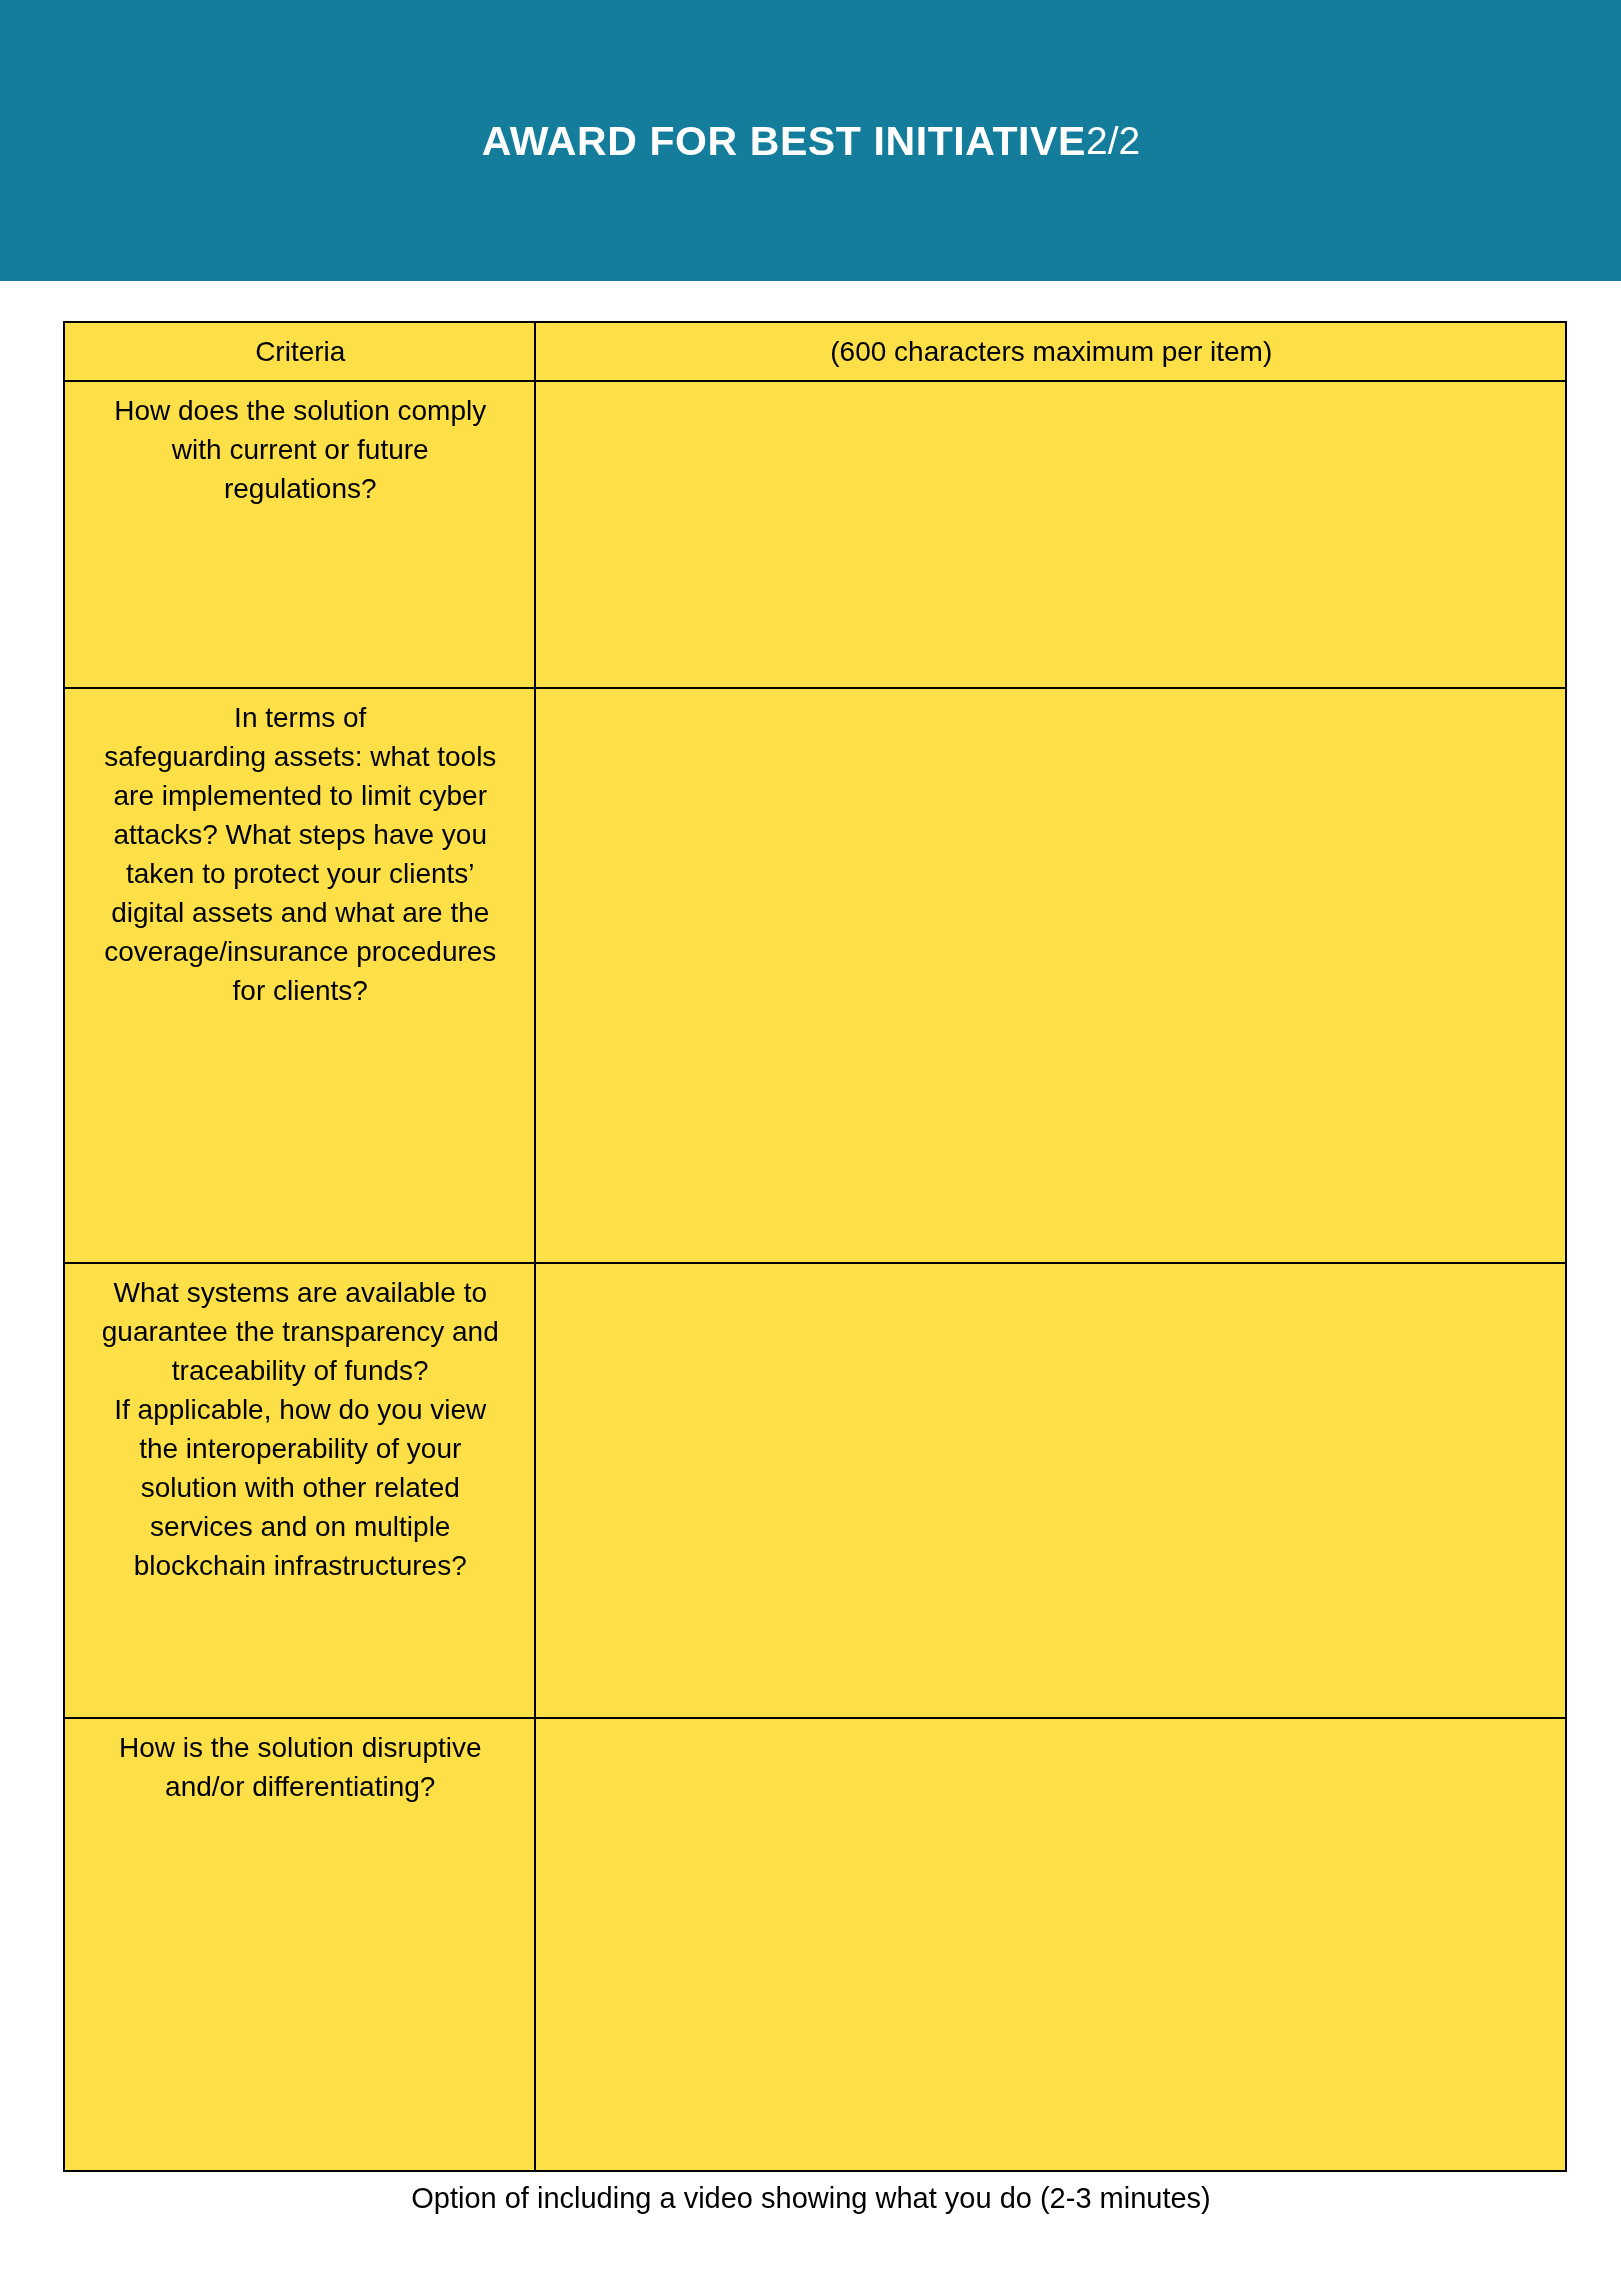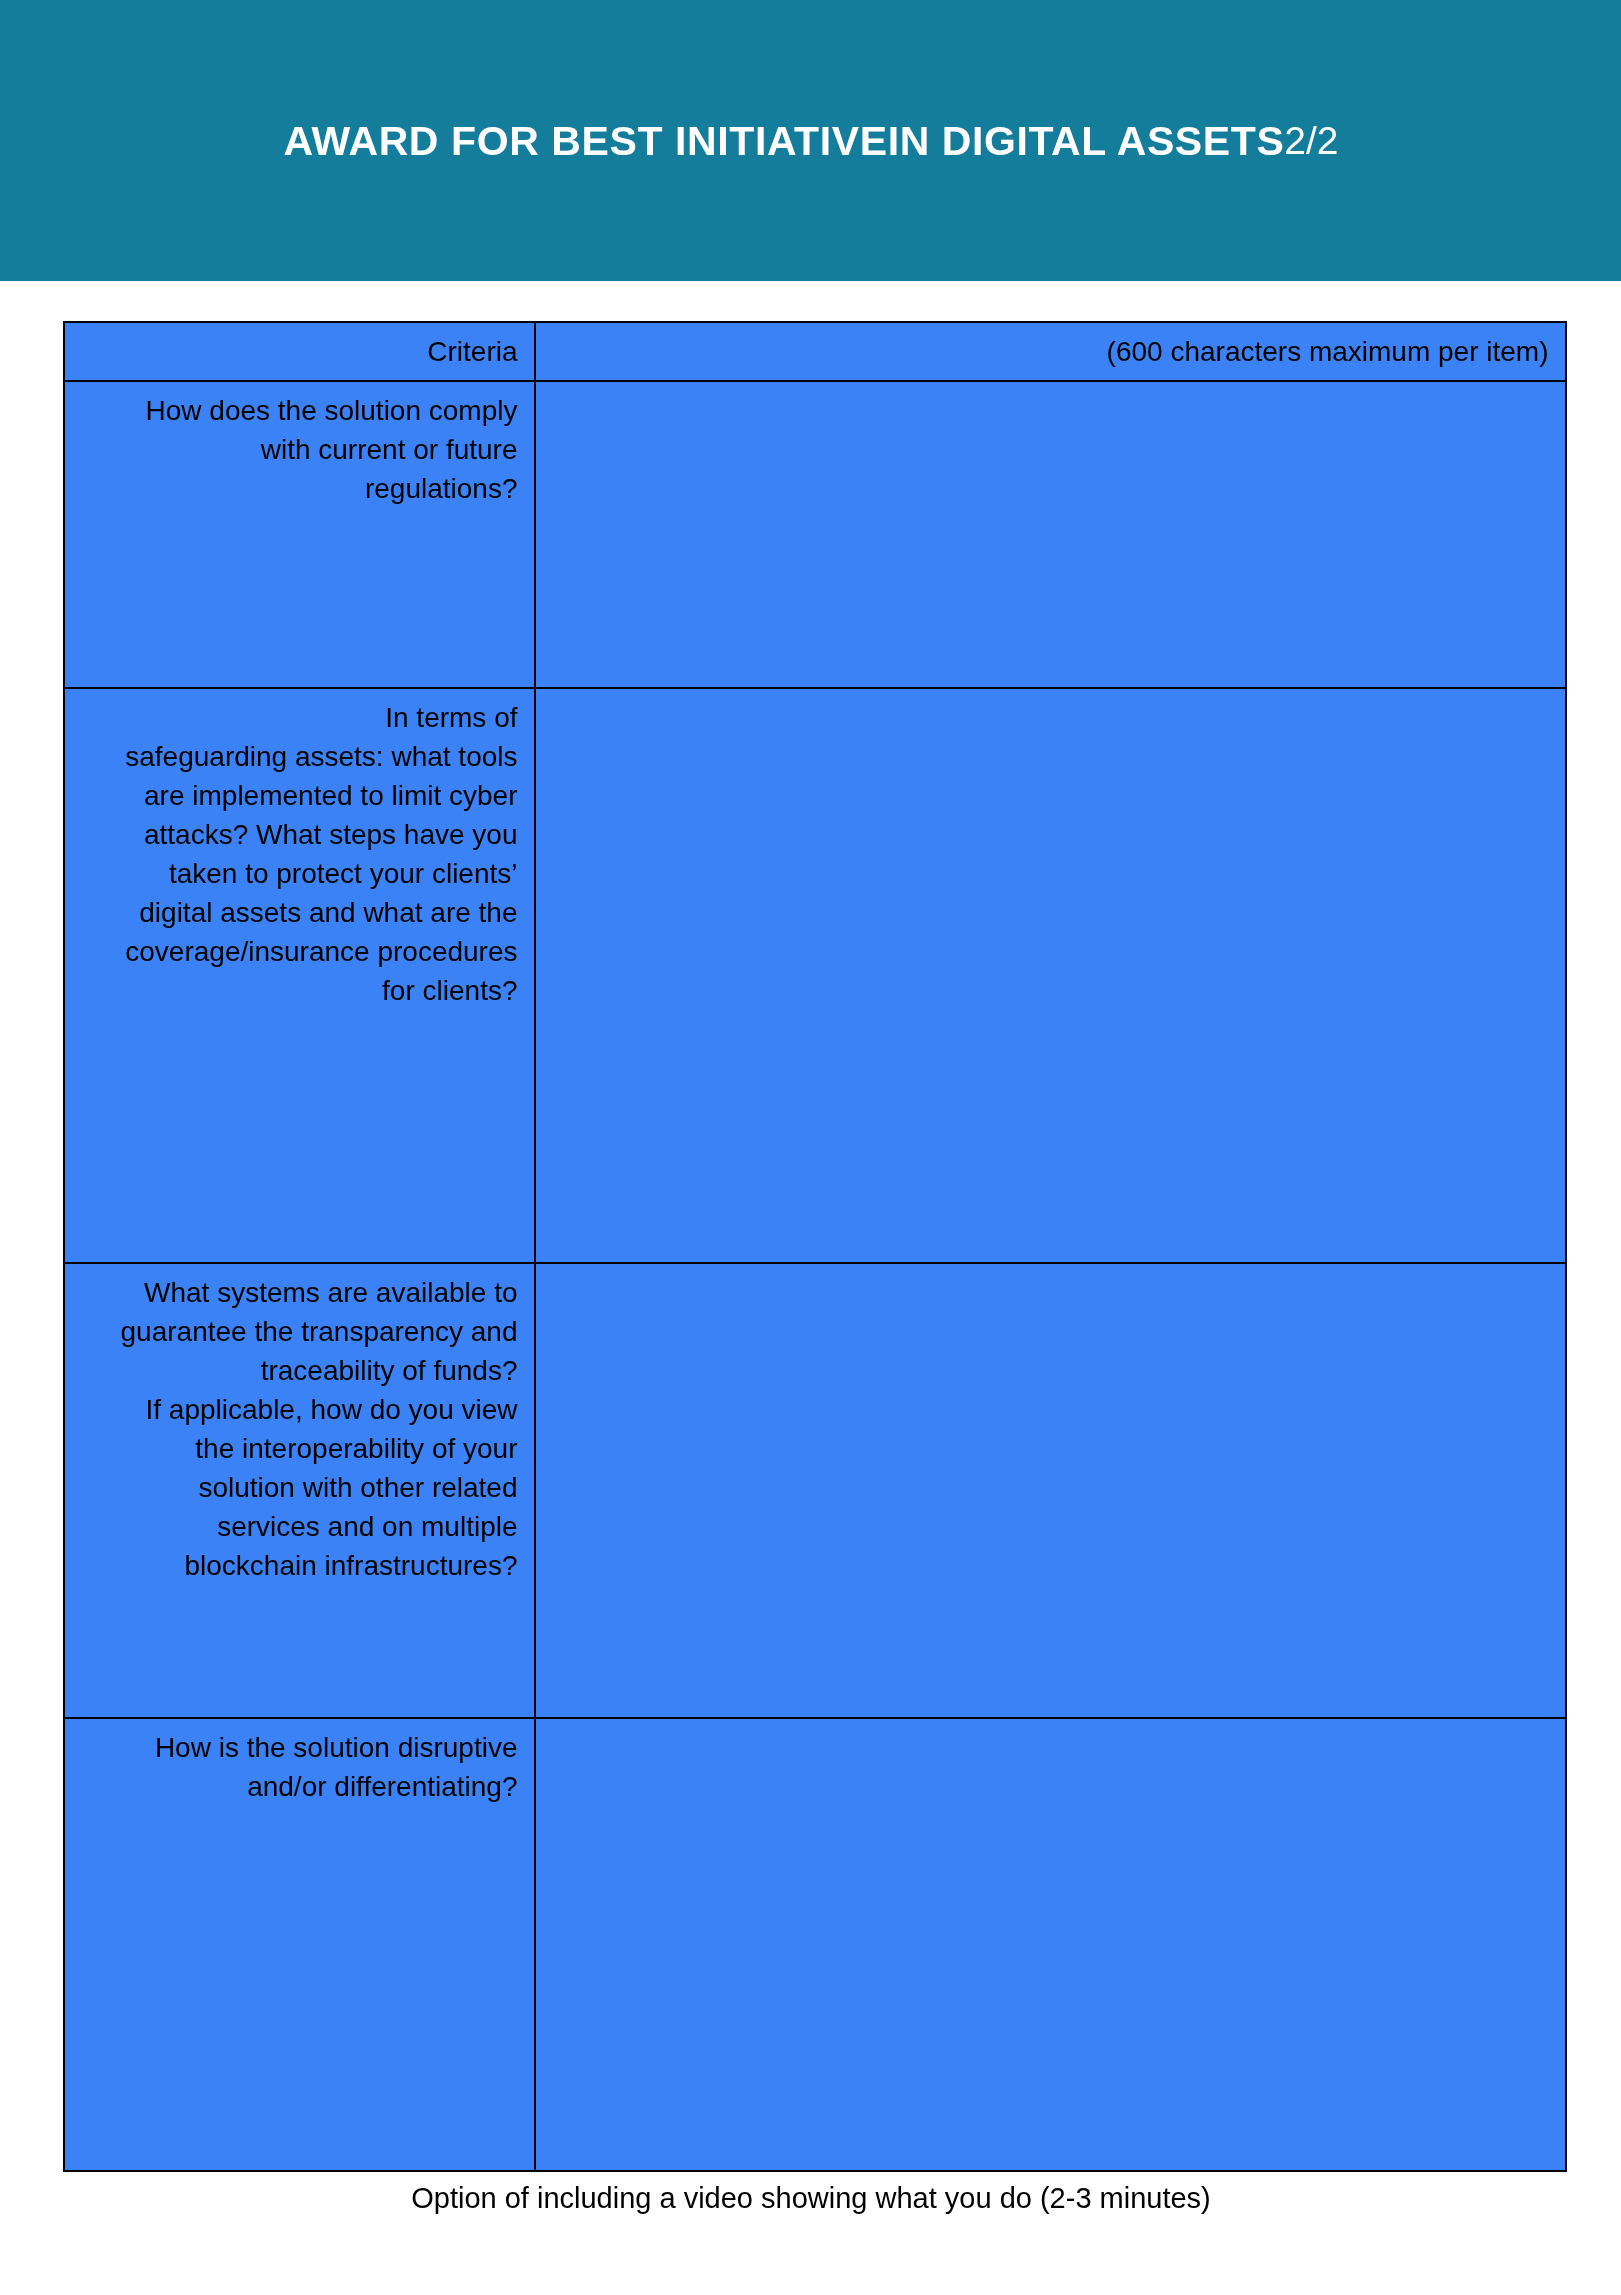--- a/index.html
+++ b/index.html
@@ -35,23 +35,23 @@
     width:1502px;
     border-collapse:collapse; table-layout:fixed;
   }
   table.criteria col.c1 { width:471px; }
   table.criteria col.c2 { width:1031px; }
   table.criteria td, table.criteria th {
     border:2.5px solid #000000;
     vertical-align:top;
     padding:9px 16.5px 9px 18px;
     font-size:28px; line-height:39px;
-    font-weight:normal; text-align:right;
+    font-weight:normal; text-align:center;
     white-space:pre-line;
-    background:#3b82f6;
+    background:#fde047;
     overflow:hidden;
   }
   tr.hdr       { height:58px;  }
   tr.row-1     { height:307px; }
   tr.row-2     { height:575px;border-radius:21px; }
   tr.row-3     { height:455px;padding-left:40px; }
   tr.row-4     { height:453px;border-radius:9px; }
 
   
   .footer-note {
@@ -60,21 +60,20 @@
     font-size:29px; line-height:41px;
   }
 </style>
 </head>
 <body>
 
 <div class="page">
 
   <div class="banner">
     <div class="title-line">AWARD FOR BEST INITIATIVE</div>
-    <div class="title-line">IN DIGITAL ASSETS</div>
     <div class="page-num">2/2</div>
   </div>
 
   <table class="criteria">
     <colgroup>
         <col class="c1">
         <col class="c2">
       </colgroup>
     <tbody>
         <tr class="hdr">

